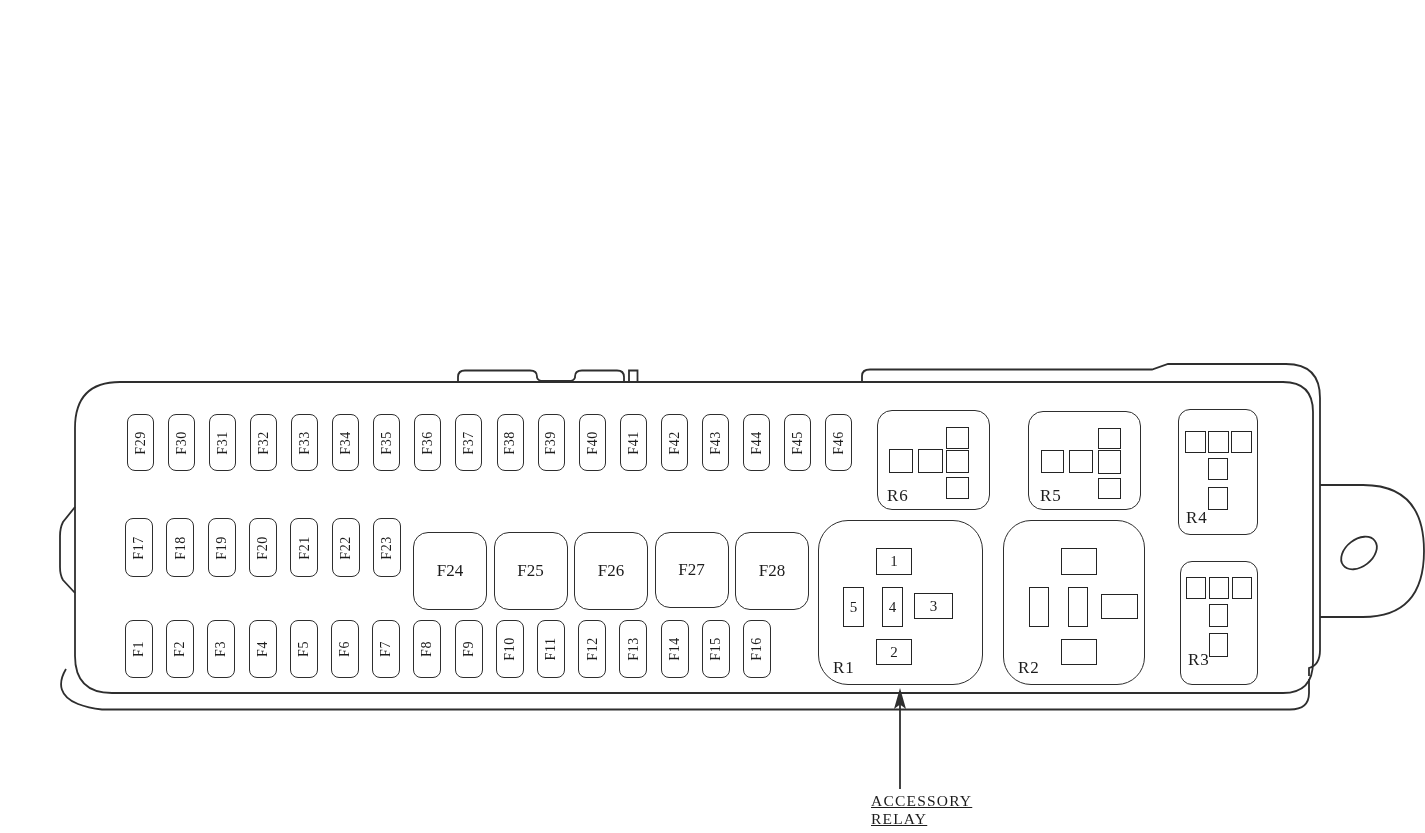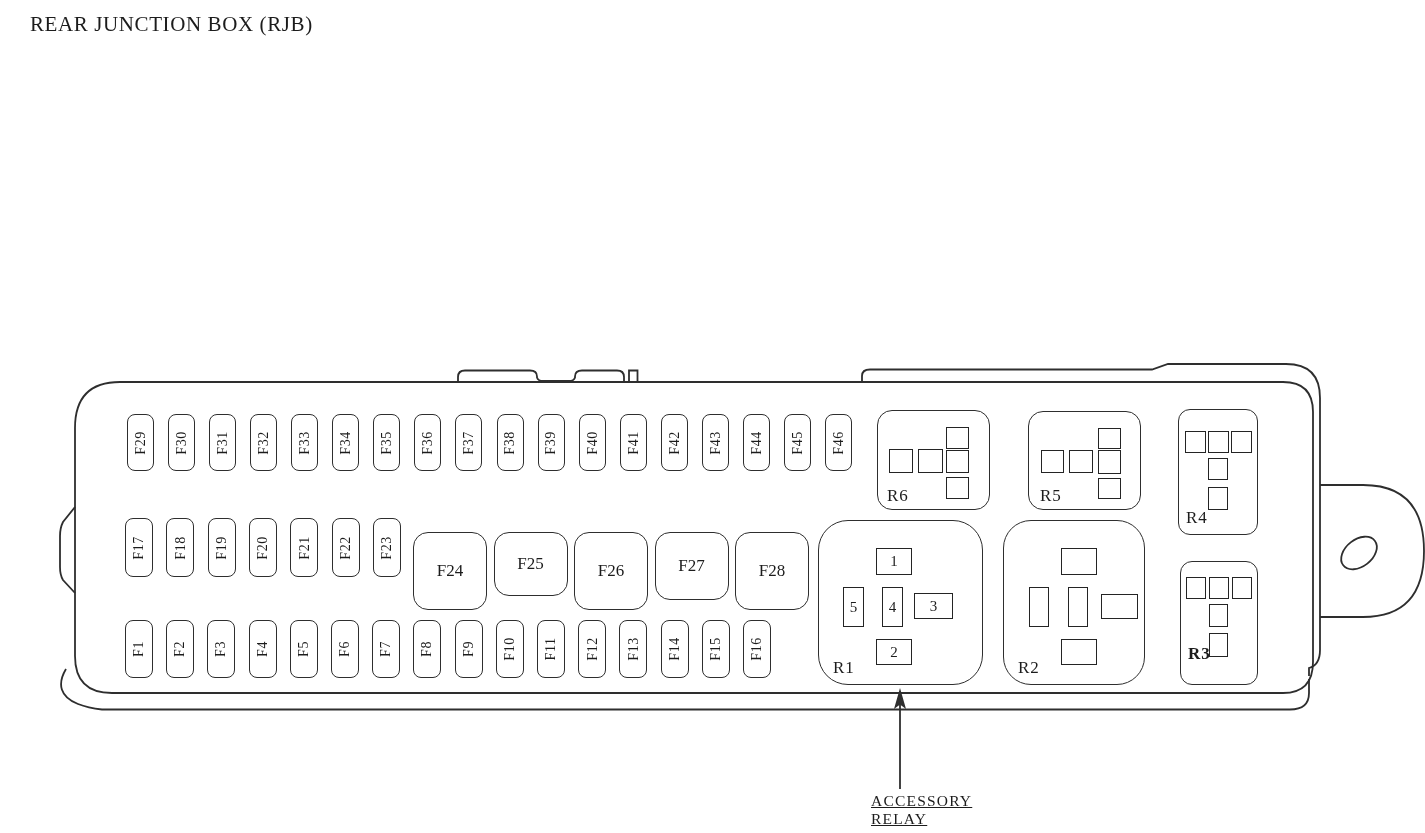--- a/index.html
+++ b/index.html
@@ -62,21 +62,20 @@
     position:absolute;left:871px;top:792px;
     font-size:15.5px;letter-spacing:1.2px;line-height:18px;text-decoration:underline;
   }
   .annotation span{display:block;}
 </style>
 </head>
 <body>
 
 <div class="stage">
 
-  <div class="title">REAR JUNCTION BOX (RJB)</div>
 
   <svg class="outline" width="1425" height="833">
 
     <path d="M120,382 L1283,382 Q1313,382 1313,412 L1313,662 Q1313,693 1283,693 L112,693 Q75,693 75,656 L75,428 Q75,382 120,382"></path>
 
     <path d="M862,382 L862,376 Q862,369.5 870,369.5 L1152,369.5 L1168,364 L1286,364 Q1320,364 1320,398 L1320,650 Q1320,665 1309,668 L1309,676"></path>
 
     <path d="M458,382 L458,377 Q458,370.5 465,370.5 L530,370.5 Q537,370.5 537,376.5 L537,377.5 Q538,381 543,381 L569,381 Q574,381 575,377.5 L575,376.5 Q575,370.5 582,370.5 L617,370.5 Q624,370.5 624,377 L624,382 M629,382 L629,370.5 L637.5,370.5 L637.5,382"></path>
 
     <path d="M75,507 L63,522 Q60,528 60,536 L60,567 Q60,575 63,580 L75,593"></path>
@@ -162,27 +161,27 @@
       </div>
       <div class="fuse small" style="left: 331.65px; top: 518px; width: 28px; height: 59px;">
         <span class="lbl">F22</span>
       </div>
       <div class="fuse small" style="left: 372.98px; top: 518px; width: 28px; height: 59px;">
         <span class="lbl">F23</span>
       </div>
       <div class="fuse large" style="left: 413px; top: 516px; width: 74px; height: 78px;">
         <span class="lbl">F24</span>
       </div>
-      <div class="fuse large" style="left: 493.5px; top: 516px; width: 74px; height: 64px;">
+      <div class="fuse large" style="left: 493.5px; top: 516px; width: 74px; height: 78px;">
         <span class="lbl">F25</span>
       </div>
       <div class="fuse large" style="left: 574px; top: 516px; width: 74px; height: 78px;">
         <span class="lbl">F26</span>
       </div>
-      <div class="fuse large" style="left: 654.5px; top: 516px; width: 74px; height: 68px;">
+      <div class="fuse large" style="left: 654.5px; top: 516px; width: 74px; height: 76px;">
         <span class="lbl">F27</span>
       </div>
       <div class="fuse large" style="left: 735px; top: 516px; width: 74px; height: 78px; text-align: center;">
         <span class="lbl">F28</span>
       </div>
       <div class="fuse small" style="left: 125px; top: 620px; width: 28px; height: 58px;">
         <span class="lbl">F1</span>
       </div>
       <div class="fuse small" style="left: 166.2px; top: 620px; width: 28px; height: 58px;">
         <span class="lbl">F2</span>
@@ -254,21 +253,21 @@
         <div class="pin" style="left: 29px; top: 48px; width: 20px; height: 22px;"></div>
         <div class="pin" style="left: 29px; top: 77px; width: 20px; height: 23px;"></div>
         <span class="rlabel" style="left: 7px; bottom: 6px;">R4</span>
       </div>
       <div class="relay" style="left: 1180px; top: 561px; width: 78px; height: 124px; border-radius: 12px;">
         <div class="pin" style="left: 5px; top: 15px; width: 20px; height: 22px;"></div>
         <div class="pin" style="left: 28px; top: 15px; width: 20px; height: 22px;"></div>
         <div class="pin" style="left: 51px; top: 15px; width: 20px; height: 22px;"></div>
         <div class="pin" style="left: 28px; top: 42px; width: 19px; height: 23px;"></div>
         <div class="pin" style="left: 28px; top: 71px; width: 19px; height: 24px;"></div>
-        <span class="rlabel" style="left: 7px; bottom: 20px; font-weight: bold;">R3</span>
+        <span class="rlabel" style="left: 7px; bottom: 14px;">R3</span>
       </div>
       <div class="relay" style="left: 818px; top: 520px; width: 165px; height: 165px; border-radius: 30px;">
         <div class="pin" style="left: 57px; top: 27px; width: 36px; height: 27px;">
           <span>1</span>
         </div>
         <div class="pin" style="left: 24px; top: 66px; width: 21px; height: 40px;">
           <span>5</span>
         </div>
         <div class="pin" style="left: 63px; top: 66px; width: 21px; height: 40px;">
           <span>4</span>

